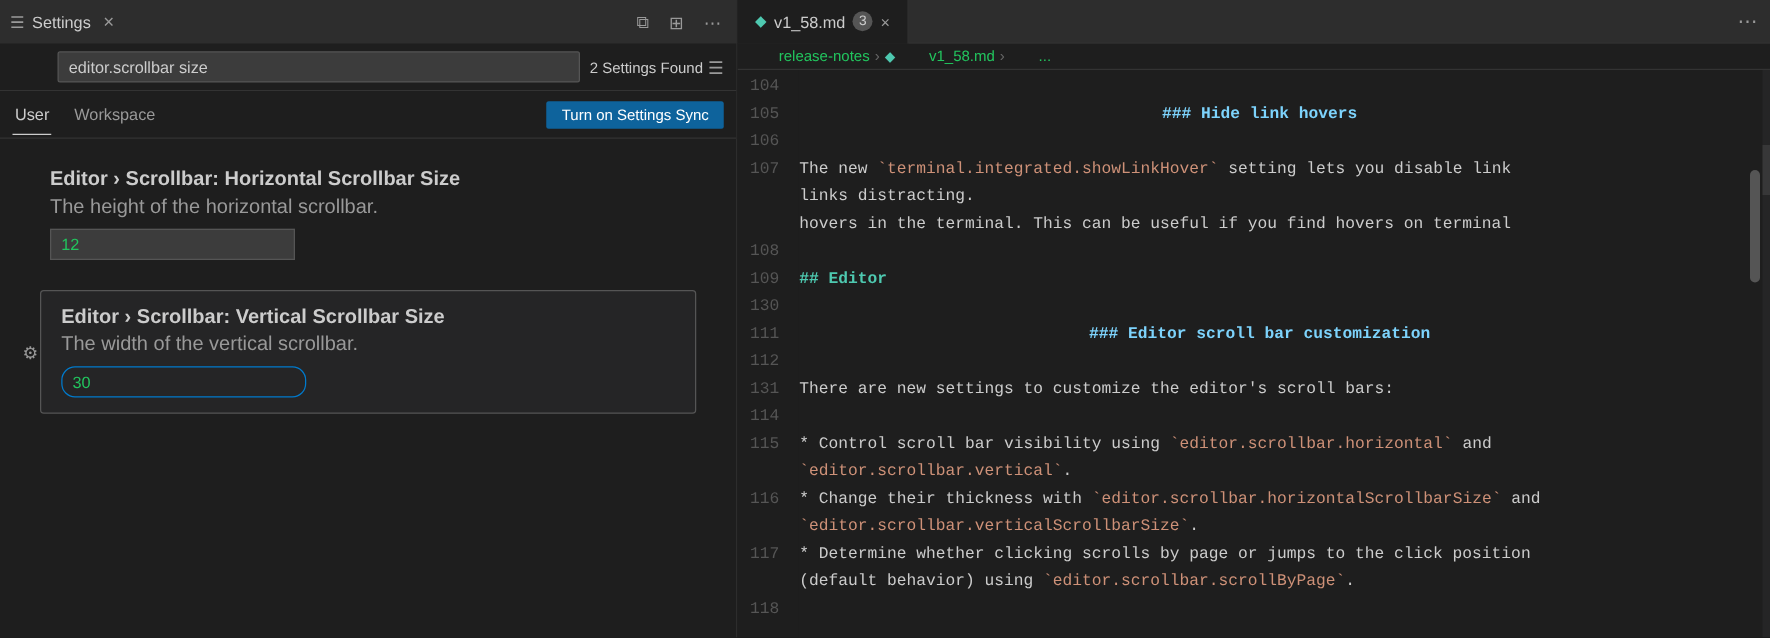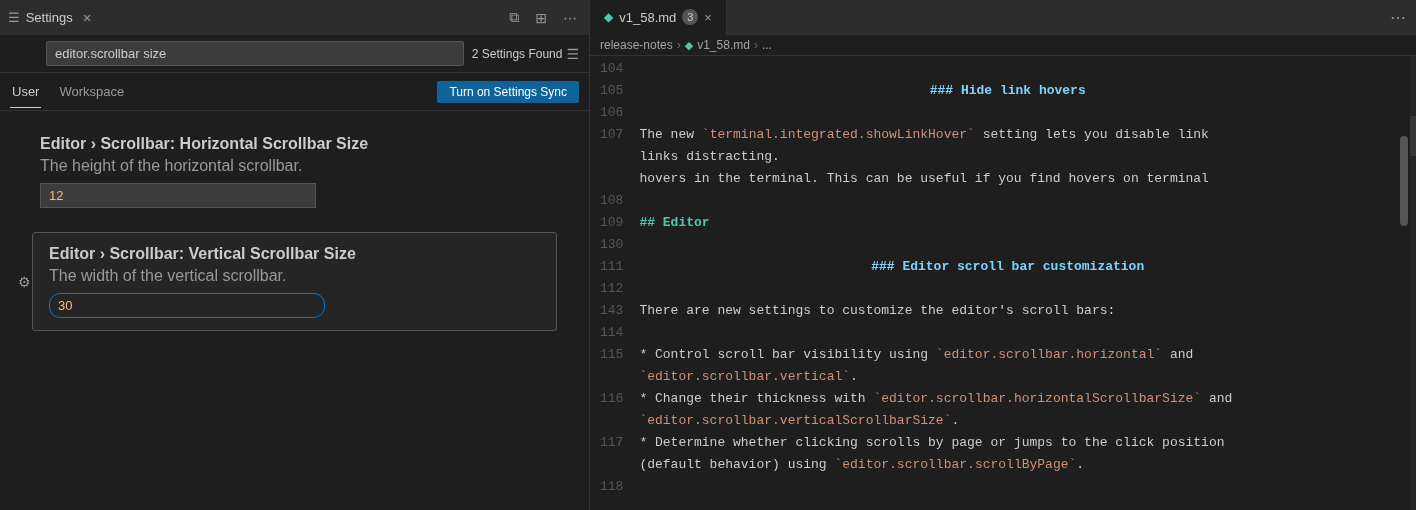--- a/index.html
+++ b/index.html
@@ -183,24 +183,24 @@
       font-weight: bold;
     }
 
     .setting-desc {
       font-size: 16px;
       color: #999;
       margin-bottom: 8px;
     }
 
     .setting-input {
-      width: 276px;
+      width: 196px;
       background: #3c3c3c;
       border: 1px solid #555;
-      color: #fdba74;
+      color: #22c55e;
       font-size: 13px;
       padding: 4px 8px;
       outline: none;
     }
     .setting-input.active-input {
       border-color: #007acc;
       background: #252526;
       border-radius: 11px;
     }
 
@@ -273,21 +273,21 @@
       align-items: center;
       padding: 3px 10px;
       background: #1e1e1e;
       border-bottom: 1px solid #333;
       font-size: 12px;
       color: #999;
       gap: 4px;
     }
 
     .breadcrumb-sep { color: #666; }
-    .breadcrumb-item { color: #a3a3a3; cursor: pointer; }
+    .breadcrumb-item { color: #22c55e; cursor: pointer; margin-left: 23px; }
     .breadcrumb-file-icon { color: #4ec9b0; font-size: 11px; }
 
     
     .editor-content {
       flex: 1;
       overflow-y: auto;
       display: flex;
       background: #1e1e1e;
     }
 
@@ -414,21 +414,21 @@
       <div>105</div>
       <div>106</div>
       <div>107</div>
       <div>&nbsp;</div>
       <div>&nbsp;</div>
       <div>108</div>
       <div>109</div>
       <div>130</div>
       <div>111</div>
       <div>112</div>
-      <div>143</div>
+      <div>131</div>
       <div>114</div>
       <div>115</div>
       <div>&nbsp;</div>
       <div>116</div>
       <div>&nbsp;</div>
       <div>117</div>
       <div>&nbsp;</div>
       <div>118</div>
     </div>
 

